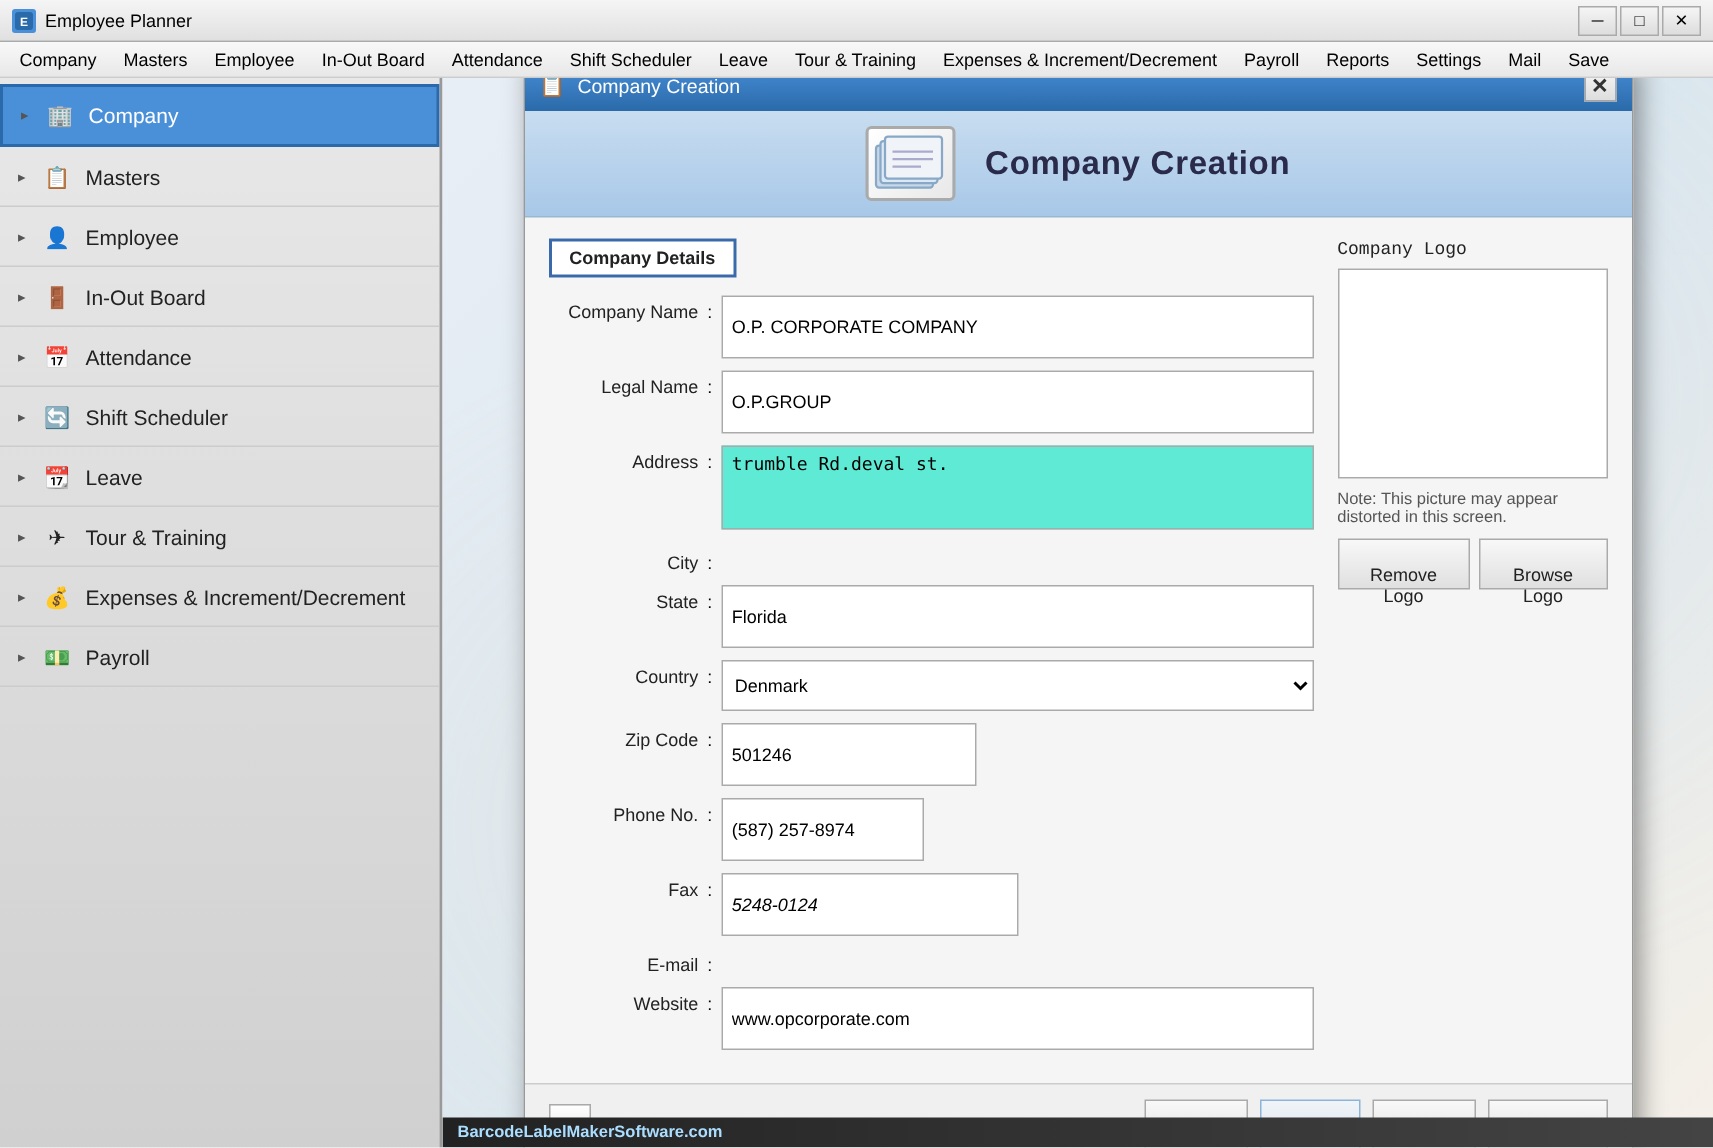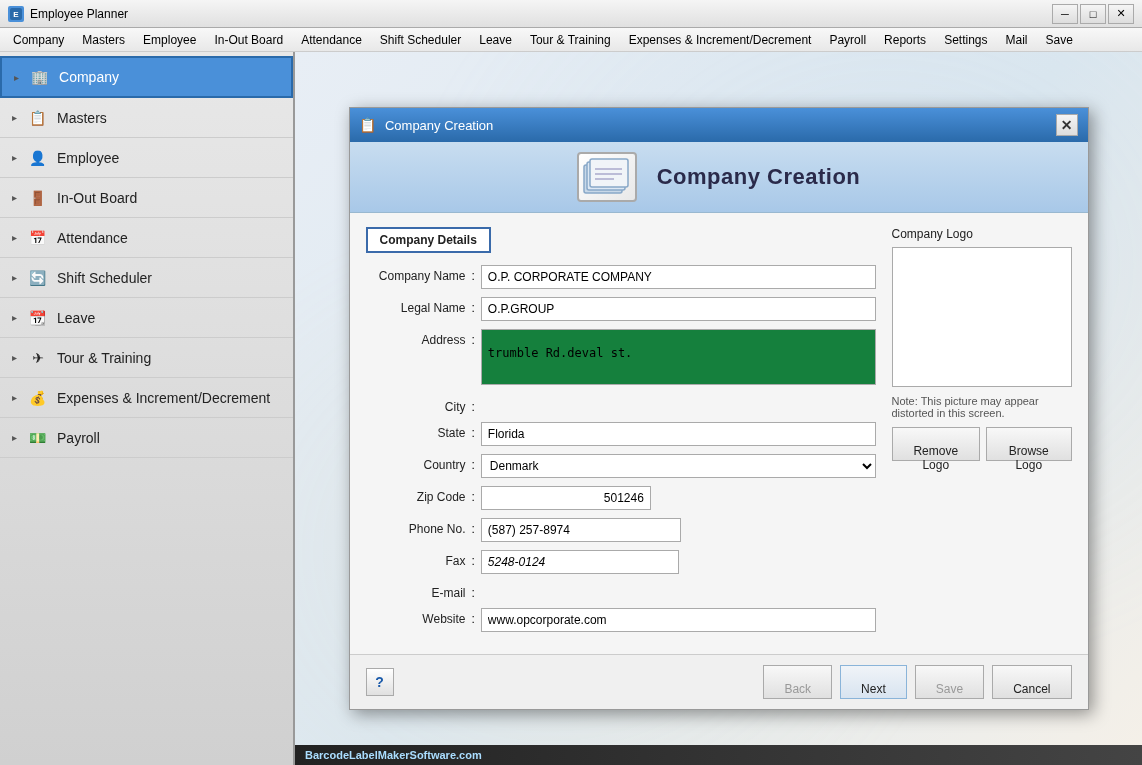--- a/index.html
+++ b/index.html
@@ -114,34 +114,34 @@
       margin-bottom: 12px;
     }
     .form-row {
       display: flex; align-items: flex-start; margin-bottom: 8px; gap: 6px;
     }
     .form-label { width: 100px; text-align: right; padding-top: 4px; font-size: 12px; color: #222; }
     .form-colon { padding-top: 4px; font-size: 12px; }
     .form-control { flex: 1; }
     .form-input {
       width: 100%; height: 24px; border: 1px solid #aaa; background: white;
-      padding: 2px 6px; font-size: 12px; outline: none;
+      padding: 20px 6px; font-size: 12px; outline: none;
     }
     .form-textarea {
-      width: 100%; border: 1px solid #aaa; background: #15803d;
-      padding: 16px 6px; font-size: 12px; resize: none; height: 56px; outline: none;
+      width: 100%; border: 1px solid #aaa; background: #5eead4;
+      padding: 4px 6px; font-size: 12px; resize: none; height: 56px; outline: none;
     }
     .form-select {
-      width: 100%; height: 24px; border: 1px solid #aaa; background: white;
+      width: 100%; height: 34px; border: 1px solid #aaa; background: white;
       padding: 2px 4px; font-size: 12px; outline: none;
     }
 
     
     .logo-section { width: 180px; }
-    .logo-label { font-size: 12px; color: #222; margin-bottom: 6px; font-weight: 500; }
+    .logo-label { font-size: 12px; color: #222; margin-bottom: 6px; font-weight: 500; font-family: Liberation Mono, monospace; }
     .logo-box {
       width: 100%; height: 140px; border: 1px solid #aaa; background: white;
       display: flex; align-items: center; justify-content: center; margin-bottom: 8px;
     }
     .logo-note { font-size: 11px; color: #555; margin-bottom: 8px; }
     .logo-buttons { display: flex; gap: 6px; }
 
     
     .dialog-footer {
       border-top: 1px solid #ccc; padding: 10px 16px;
@@ -341,30 +341,30 @@
                   <option>Canada</option>
                 </select>
               </div>
             </div>
 
             
             <div class="form-row">
               <div class="form-label">Zip Code</div>
               <div class="form-colon">:</div>
               <div class="form-control">
-                <input class="form-input" type="text" style="width: 170px; text-align: right;" value="501246">
+                <input class="form-input" type="text" style="width: 170px;" value="501246">
               </div>
             </div>
 
             
             <div class="form-row">
               <div class="form-label">Phone No.</div>
               <div class="form-colon">:</div>
               <div class="form-control">
-                <input class="form-input" type="text" style="width: 200px;" value="(587) 257-8974">
+                <input class="form-input" type="text" style="width: 135px;" value="(587) 257-8974">
               </div>
             </div>
 
             
             <div class="form-row">
               <div class="form-label">Fax</div>
               <div class="form-colon">:</div>
               <div class="form-control">
                 <input class="form-input" type="text" style="width: 198px; font-style: italic;" value="5248-0124">
               </div>

